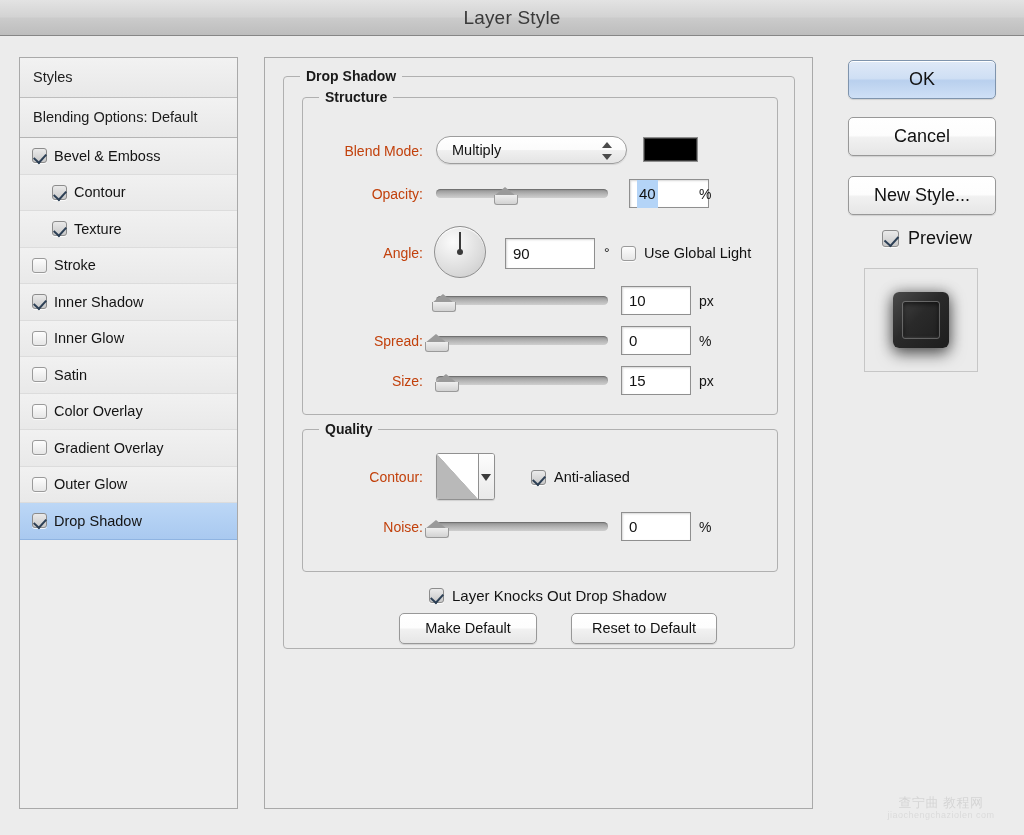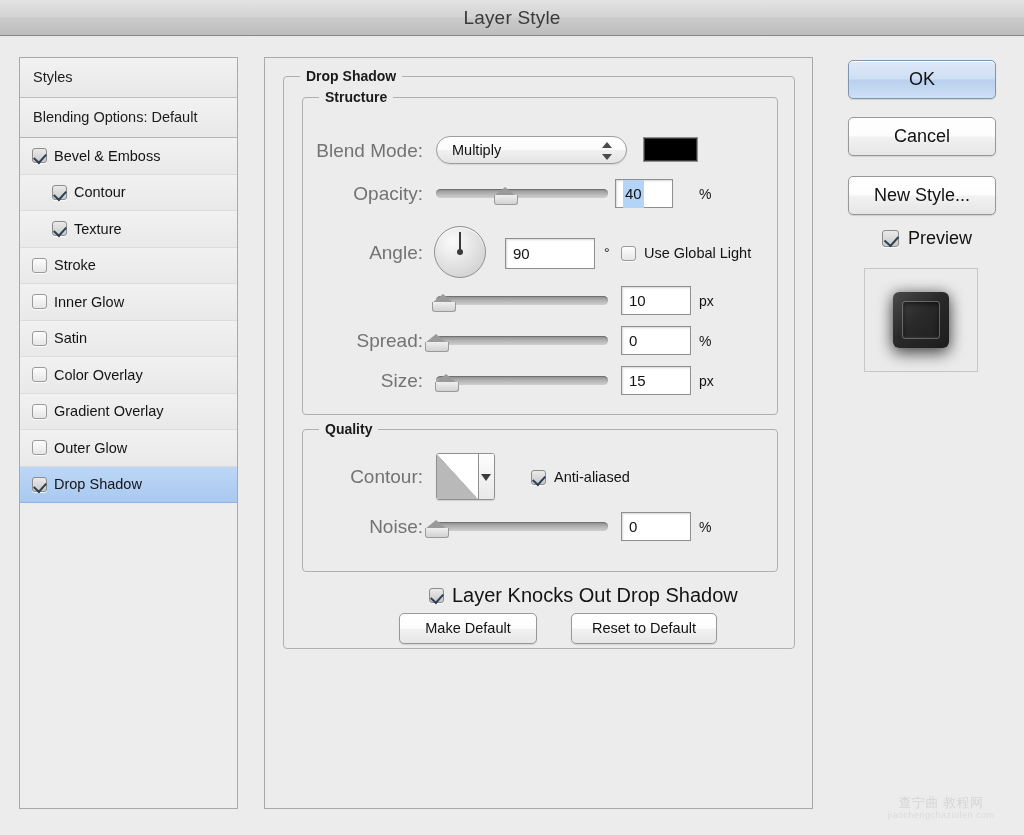--- a/index.html
+++ b/index.html
@@ -79,21 +79,21 @@
   .group > .glabel {
     position:absolute; top:-9px; left:16px; padding:0 6px;
     background:#ececec; font-size:14px; font-weight:bold; color:#1a1a1a;
   }
   #grp-dropshadow { left:18px; top:18px; width:512px; height:573px; }
   #grp-structure  { left:18px; top:20px; width:476px; height:318px; }
   #grp-quality    { left:18px; top:352px; width:476px; height:143px; }
 
   .row { position:absolute; left:0; width:100%; height:30px; }
   .rlabel {
-    position:absolute; text-align:right; font-size:19px; color:#737373;
+    position:absolute; text-align:right; font-size:14px; color:#c2410c;
     line-height:30px; white-space:nowrap;
   }
 
   
   .popup {
     position:absolute; height:28px; border:1px solid #9d9d9d; border-radius:14px;
     background:linear-gradient(to bottom,#ffffff 0%,#fbfbfb 48%,#f0f0f0 52%,#e4e4e4 100%);
     box-shadow:0 1px 1px rgba(0,0,0,.10), inset 0 1px 0 #fff;
   }
   .popup .pval {
@@ -267,20 +267,24 @@
         </div>
         <div class="side-row indent">
           <span class="cb on"></span>
           <span class="lbl">Texture</span>
         </div>
         <div class="side-row">
           <span class="cb"></span>
           <span class="lbl">Stroke</span>
         </div>
         <div class="side-row">
+          <span class="cb on"></span>
+          <span class="lbl">Inner Shadow</span>
+        </div>
+        <div class="side-row">
           <span class="cb"></span>
           <span class="lbl">Inner Glow</span>
         </div>
         <div class="side-row">
           <span class="cb"></span>
           <span class="lbl">Satin</span>
         </div>
         <div class="side-row">
           <span class="cb"></span>
           <span class="lbl">Color Overlay</span>
@@ -316,21 +320,21 @@
           </div>
           <div class="swatch" style="left: 340px; top: 1px; background: rgb(0, 0, 0);"></div>
         </div>
 
         <div class="row" style="top:81px;">
           <div class="rlabel" style="left:0; width:120px;">Opacity:</div>
           <div class="slider" id="sl-opacity" style="left:133px; top:5px; width:172px;">
             <div class="track"></div>
             <div class="thumb" style="left: 40%;"></div>
           </div>
-          <div class="nfield sel" style="left:312px; top:0; width:58px;text-decoration:underline;">
+          <div class="nfield sel" style="left:326px; top:0; width:80px;text-decoration:underline;">
             <span class="nval">40</span>
           </div>
           <div class="unit" style="left:396px;">%</div>
         </div>
 
         <div class="row" style="top:128px; height:54px;">
           <div class="rlabel" style="left:0; width:120px; line-height:54px;">Angle:</div>
           <div class="dial" style="left:131px; top:0;">
             <div class="needle" id="angle-needle" style="transform: rotate(0deg);"></div>
             <div class="hub"></div>
@@ -404,21 +408,21 @@
           </div>
           <div class="nfield" style="left:318px; top:0; width:70px;">
             <span class="nval">0</span>
           </div>
           <div class="unit" style="left:396px;">%</div>
         </div>
       </div>
 
       <div class="inline-check" style="left:145px; top:503px;">
         <span class="cb on" id="cb-knock"></span>
-        <span class="lbl" style="font-size:20px;">Layer Knocks Out Drop Shadow</span>
+        <span class="lbl" style="font-size:15px;">Layer Knocks Out Drop Shadow</span>
       </div>
 
       <div class="pbtn" style="left:115px; top:536px; width:138px; height:31px; line-height:29px;">
         <span class="btxt">Make Default</span>
       </div>
       <div class="pbtn" style="left:287px; top:536px; width:146px; height:31px; line-height:29px;">
         <span class="btxt">Reset to Default</span>
       </div>
     </div>
   </div>

